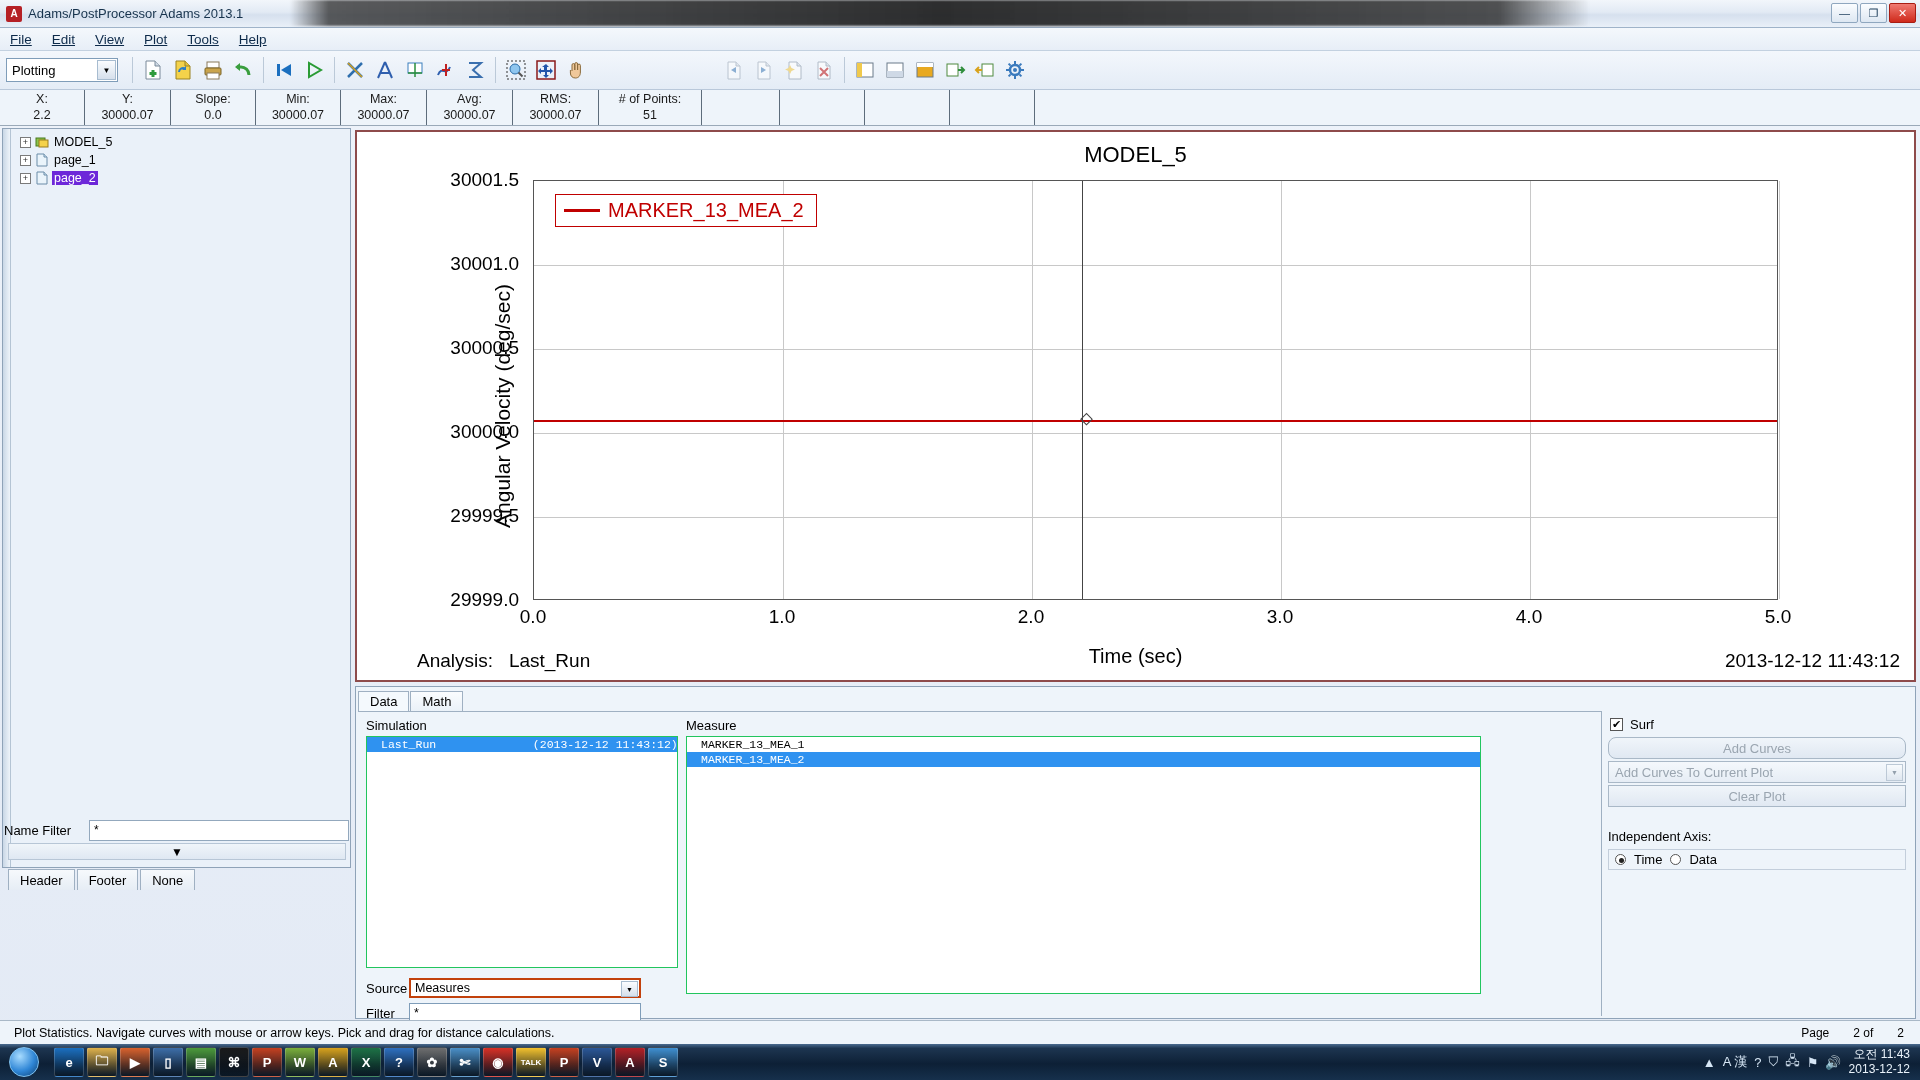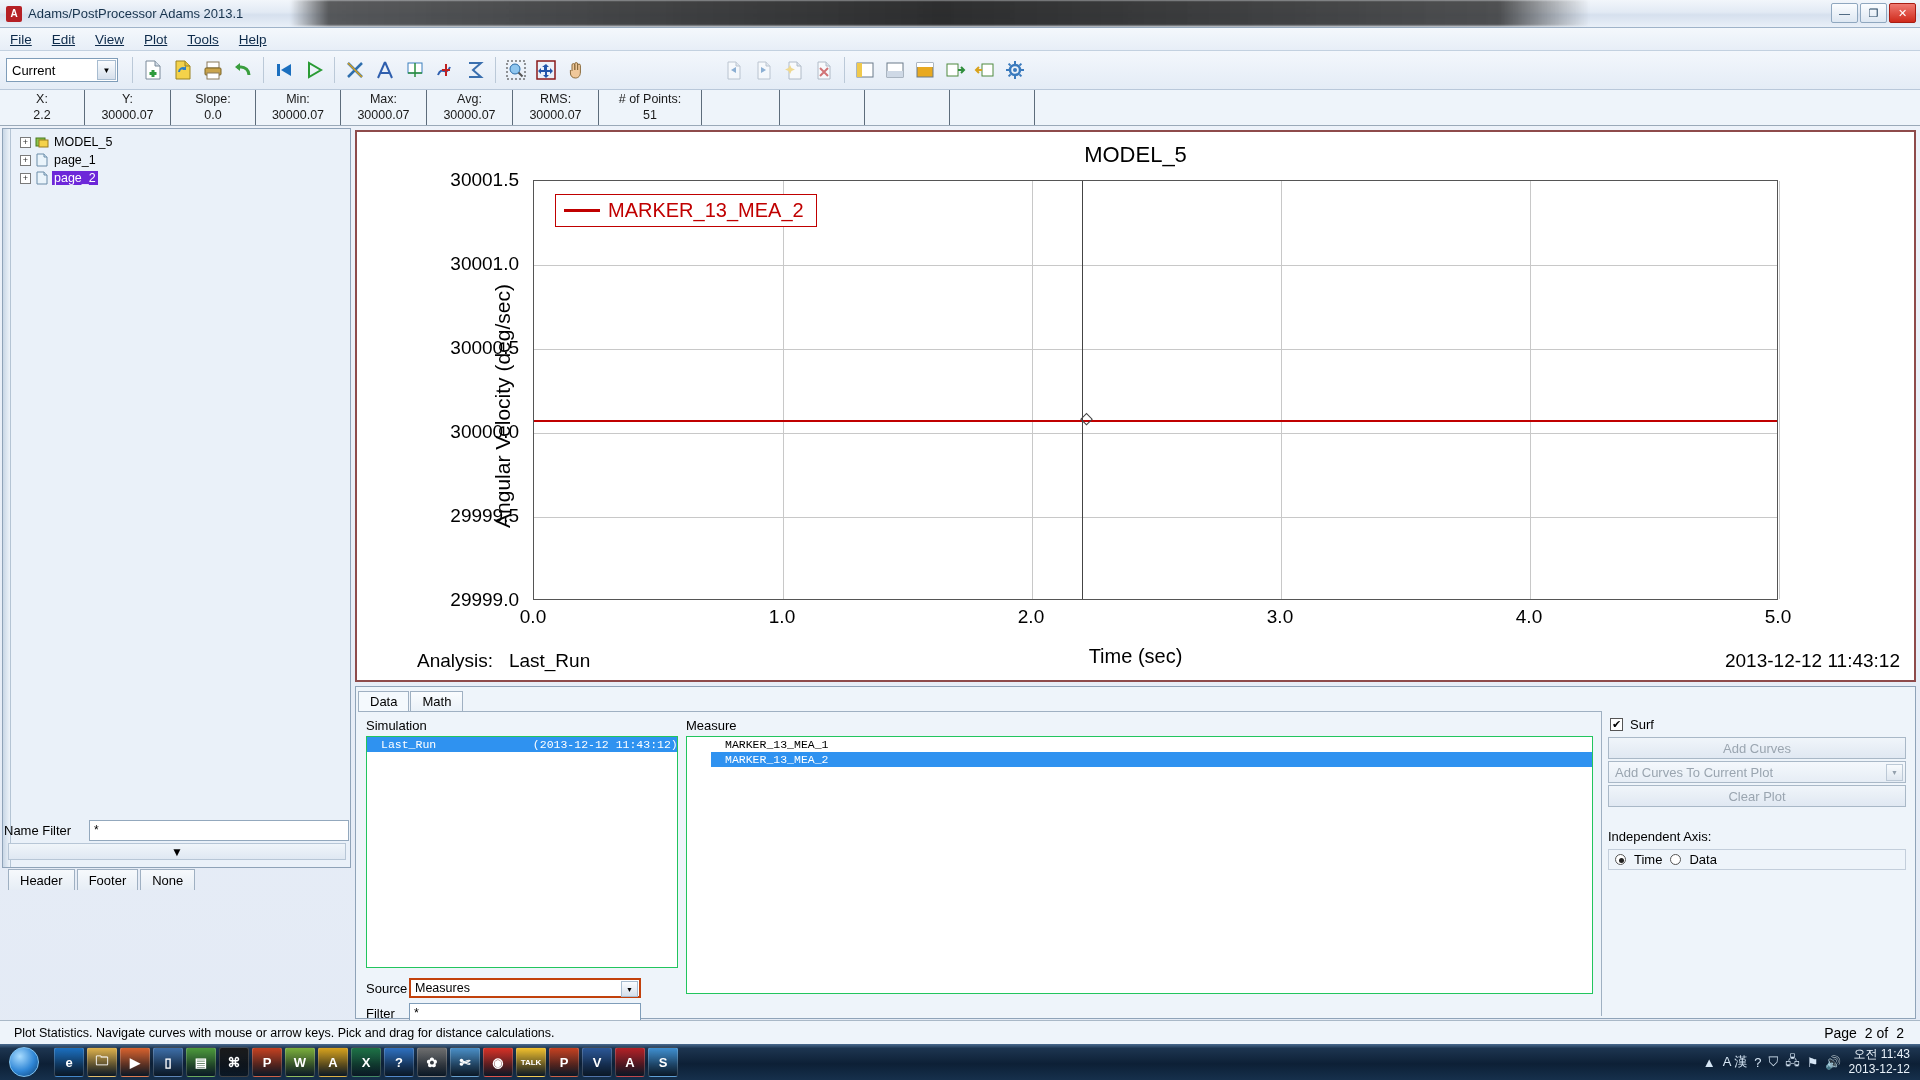--- a/index.html
+++ b/index.html
@@ -292,21 +292,21 @@
   }
 
   
   .statusbar {
     position: absolute; left: 0; bottom: 36px; width: 1920px; height: 24px;
     background: #eef4fa; border-top: 1px solid #a9b8c7;
     display: flex; align-items: center;
   }
   .status-text { font-size: 12.5px; color: #000; padding-left: 14px; }
   .page-indicator {
-    position: absolute; right: 16px; display: flex; gap: 8px; font-size: 14px; color: #000;
+    position: absolute; right: 16px; display: flex; gap: 24px; font-size: 12px; color: #000;
   }
 
   
   .taskbar {
     position: absolute; left: 0; bottom: 0; width: 1920px; height: 36px;
     background: linear-gradient(#4a6b8f 0%, #1d3550 12%, #0d2036 55%, #16304c 100%);
     display: flex; align-items: center;
   }
   .startorb {
     width: 44px; height: 34px; margin-left: 2px;
@@ -352,21 +352,21 @@
     <div class="menu-item"><u>File</u></div>
     <div class="menu-item"><u>Edit</u></div>
     <div class="menu-item"><u>View</u></div>
     <div class="menu-item"><u>Plot</u></div>
     <div class="menu-item"><u>Tools</u></div>
     <div class="menu-item"><u>Help</u></div>
   </div>
 
   <div class="toolbar">
     <div class="tb-combo">
-      <span>Current</span>
+      <span>Plotting</span>
       <span class="arrow">▼</span>
     </div>
     <div class="tb-sep"></div>
 
     <div class="tb-group">
       <div class="tbbtn">
         <svg width="22" height="22" viewBox="0 0 22 22">
             <path d="M4 2h9l5 5v13H4z" fill="#fff" stroke="#7a8a9a"></path>
             <path d="M13 2v5h5" fill="#cfd9e4" stroke="#7a8a9a"></path>
             <path d="M11 11v7M7.5 14.5h7" stroke="#2e9b3c" stroke-width="3"></path>
@@ -684,21 +684,21 @@
       <div class="tab active">Data</div>
       <div class="tab">Math</div>
     </div>
     <div class="panel-inner">
       <div class="sec-label" style="left:8px; top:6px;">Simulation</div>
       <div class="listbox" style="left:8px; top:24px; width:312px; height:232px;" id="simlist">
           <div class="list-item sel">Last_Run              (2013-12-12 11:43:12)</div>
         </div>
 
       <div class="sec-label" style="left:328px; top:6px;">Measure</div>
-      <div class="listbox" style="left:328px; top:24px; width:907px; height:258px;padding-left:24px;" id="measlist">
+      <div class="listbox" style="left:328px; top:24px; width:795px; height:258px;" id="measlist">
           <div class="list-item">MARKER_13_MEA_1</div>
           <div class="list-item sel">MARKER_13_MEA_2</div>
         </div>
 
       <div class="srcrow" style="left:8px; top:266px;">
         <div class="lab">Source</div>
         <div class="combo">
           <span>Measures</span>
           <span class="arrow">▼</span>
         </div>
@@ -707,21 +707,21 @@
         <div class="lab">Filter</div>
         <div class="txtfield">*</div>
       </div>
     </div>
 
     <div class="rightpane">
       <div class="chkrow">
         <span class="chkbox">✔</span>
         <span>Surf</span>
       </div>
-      <div class="gbtn" style="top:26px;">Add Curves</div>
+      <div class="gbtn" style="top:26px;border-radius:8px;">Add Curves</div>
       <div class="gcombo" style="top:50px;">
         <span>Add Curves To Current Plot</span>
         <span class="arrow">▼</span>
       </div>
       <div class="gbtn" style="top:74px;">Clear Plot</div>
       <div class="indep-lab">Independent Axis:</div>
       <div class="radiobar">
         <span class="radio on"></span>
         <span>Time</span>
         <span class="radio"></span>

